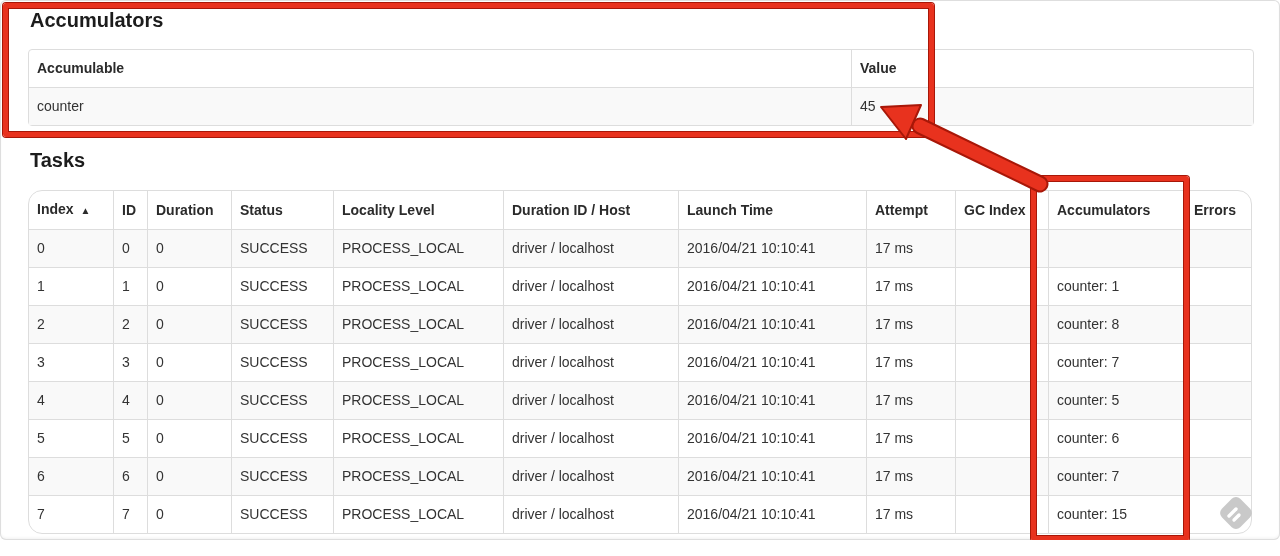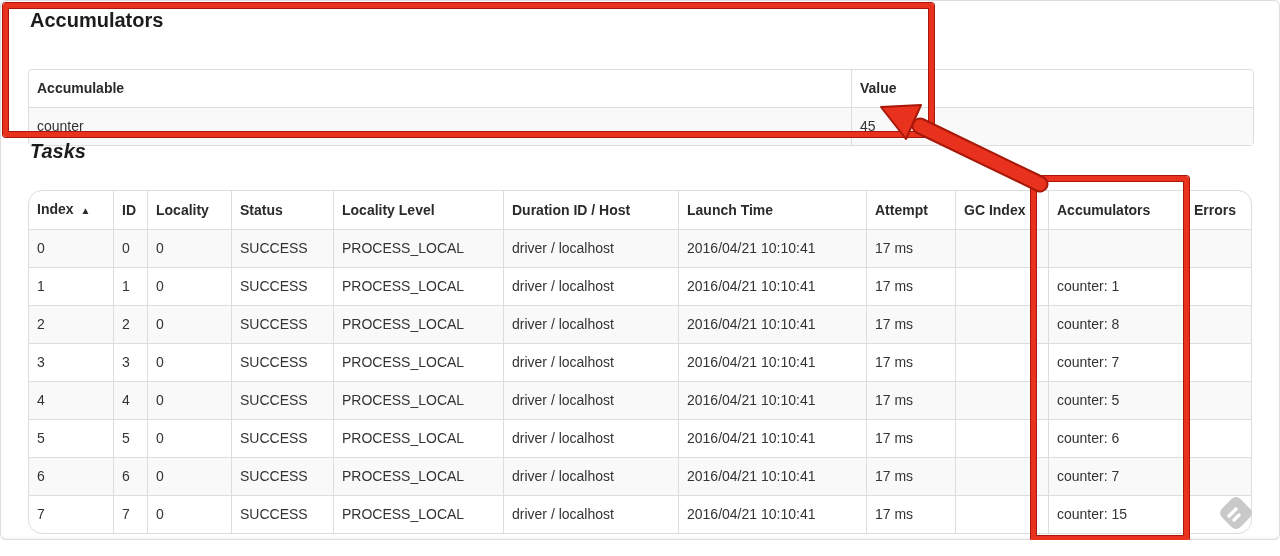--- a/index.html
+++ b/index.html
@@ -14,33 +14,33 @@
     background:#ffffff; overflow:hidden;
     border-radius:6px;
     box-shadow: inset 0 0 0 1px #dedede, inset 0 -2px 3px rgba(0,0,0,0.06);
   }
   .section-title {
     position:absolute; left:30px;
     font-size:20px; font-weight:bold; color:#1c1c1c;
     letter-spacing:0;
   }
   #accumulators-title { top:9px; }
-  #tasks-title { top:140px;font-style:italic; }
+  #tasks-title { top:149px; }
 
   table.tbl {
     position:absolute; left:28px;
     width:1224px;
     border-collapse:separate; border-spacing:0;
     table-layout:fixed;
     background:#fff;
     border:1px solid #dddddd;
     border-radius:4px;
     font-size:14px; color:#333333;
   }
-  #accumulable-table { top:49px;margin-top:20px; }
+  #accumulable-table { top:49px; }
   #tasks-table { top:190px;border-radius:14px; }
   .tbl th, .tbl td {
     padding:8px; text-align:left; line-height:21px;
     white-space:nowrap; overflow:hidden;
     border-left:1px solid #dddddd;
   }
   .tbl th { font-weight:bold; color:#2b2b2b; }
   .tbl th:first-child, .tbl td:first-child { border-left:none; }
   .tbl tbody td { border-top:1px solid #dddddd; }
   .tbl tbody tr:nth-child(odd) { background:#f9f9f9; }
@@ -105,21 +105,21 @@
       <col style="width:188px">
         <col style="width:89px">
         <col style="width:93px">
       <col style="width:137px">
         <col style="width:66px">
     </colgroup>
     <thead>
       <tr>
         <th><span>Index</span><span class="sort-icon">▲</span></th>
         <th>ID</th>
-        <th>Locality</th>
+        <th>Duration</th>
         <th>Status</th>
         <th>Locality Level</th>
         <th>Duration ID / Host</th>
         <th>Launch Time</th>
         <th>Attempt</th>
         <th>GC Index</th>
         <th>Accumulators</th>
         <th>Errors</th>
       </tr>
     </thead>

